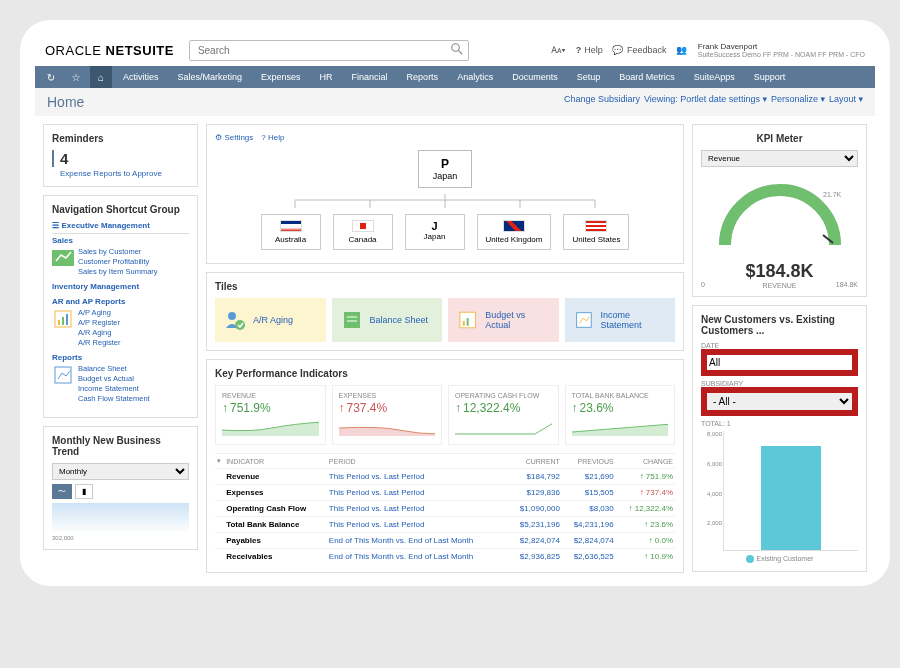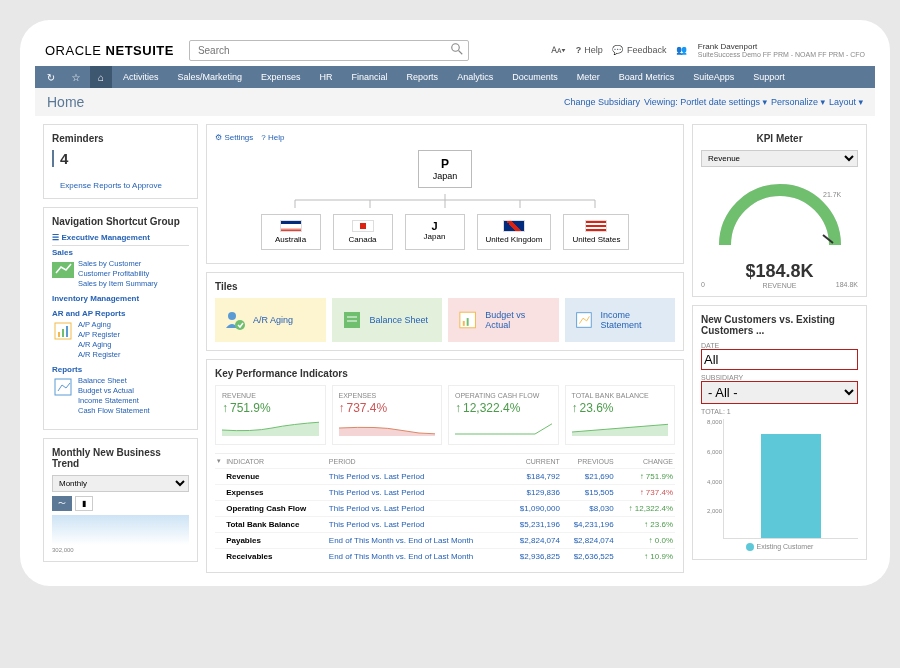--- a/index.html
+++ b/index.html
@@ -13,33 +13,33 @@
 .search-icon{position:absolute;right:6px;top:3px;color:#888}
 .toplinks{display:flex;align-items:center;gap:10px;margin-left:auto;font-size:9px;color:#555}
 .toplinks .hlp{display:flex;align-items:center;gap:3px}
 .userbox{font-size:8px;text-align:left;line-height:1.2}
 .userbox .un{color:#333}
 .userbox .sub{color:#888;font-size:7px}
 .menubar{background:#5b7897;display:flex;align-items:center;padding:0 5px;gap:3px}
 .menubar .mbicon{color:#fff;width:22px;height:22px;display:flex;align-items:center;justify-content:center}
 .menubar .mbicon.ac{background:#3e5770}
 .menubar a{color:#fff;font-size:9px;padding:6px 8px;text-decoration:none}
-.breadcrumb{display:flex;align-items:center;justify-content:space-between;padding:6px 12px;background:#f4f4f4}
+.breadcrumb{display:flex;align-items:flex-start;justify-content:space-between;padding:6px 12px;background:#f4f4f4}
 .breadcrumb h1{font-size:14px;color:#5b7897;font-weight:400}
 .bclinks{display:flex;gap:4px;font-size:9px;color:#2662b5}
 .bclinks span{cursor:pointer}
 .main{display:flex;gap:8px;padding:8px}
 .col{display:flex;flex-direction:column;gap:8px}
 .col.left{flex:0 0 155px}
 .col.mid{flex:1}
 .col.right{flex:0 0 175px}
 .panel{border:1px solid #ddd;background:#fff;padding:8px}
 .panel h3{font-size:10px;font-weight:700;color:#333;margin-bottom:6px}
 .reminders .ct{font-size:15px;font-weight:700;color:#333;border-left:2px solid #5b7897;padding-left:6px}
-.reminders a{font-size:8px;color:#2662b5;display:block;margin-top:14px;margin-left:8px}
+.reminders a{font-size:8px;color:#2662b5;display:block;margin-top:2px;margin-left:8px}
 .navgrp .grp{margin-bottom:6px}
 .navgrp .grphead{font-size:8px;color:#2662b5;font-weight:700;margin-bottom:2px}
 .navgrp .grphead.top{border-bottom:1px solid #ddd;padding-bottom:3px}
 .navgrp .items{display:flex;gap:4px;align-items:flex-start}
 .navgrp .icn{width:22px;height:22px;flex-shrink:0;display:flex;align-items:center;justify-content:center}
 .navgrp .lnks{font-size:7.5px;color:#2662b5;line-height:1.3}
 .navgrp .lnks div{cursor:pointer}
 .subsnav{min-height:140px}
 .subsnav .tools{font-size:8px;color:#2662b5;display:flex;gap:8px;margin-bottom:8px}
 .tree{display:flex;flex-direction:column;align-items:center;gap:6px}
@@ -72,21 +72,21 @@
 .kpitable .chg{text-align:right}
 .kpitable .chg.up{color:#4a9b4a}
 .kpitable .chg.dn{color:#c55}
 .gauge{text-align:center}
 .gauge svg{margin:4px 0}
 .gauge .val{font-size:18px;font-weight:700;color:#333}
 .gauge .lbl{font-size:7px;color:#888;text-transform:uppercase}
 .gauge .ticks{display:flex;justify-content:space-between;font-size:7px;color:#888;margin-top:-8px}
 .newcust .fld{margin-bottom:4px}
 .newcust .fld label{font-size:7px;color:#888;display:block}
-.newcust select,.newcust input{width:100%;font-size:13px;padding:2px;border:1px solid #b91c1c}
+.newcust select,.newcust input{width:100%;font-size:10px;padding:2px;border:6px solid #b91c1c}
 .newcust .tot{font-size:7px;color:#888;margin:4px 0}
 .barchart{height:120px;display:flex;align-items:flex-end;justify-content:center;border-left:1px solid #ddd;border-bottom:1px solid #ddd;position:relative;padding:0 20px}
 .barchart .bar{width:60px;background:#5dc8d8}
 .barchart .ylabels{position:absolute;left:-22px;top:0;bottom:0;display:flex;flex-direction:column;justify-content:space-between;font-size:6px;color:#888;text-align:right;width:20px}
 .legend{font-size:7px;color:#888;text-align:center;margin-top:4px}
 .legend .sw{display:inline-block;width:8px;height:8px;background:#5dc8d8;border-radius:50%;margin-right:3px;vertical-align:middle}
 .trend{}
 .trend select{width:100%;font-size:8px;padding:2px;border:1px solid #ccc;margin-bottom:4px}
 .trend .tchart{height:30px;background:linear-gradient(180deg,#cde3f5,#fff);position:relative}
 .trend .tmeta{font-size:6px;color:#888;margin-top:2px}
@@ -127,21 +127,21 @@
    <div class="mbicon">☆</div>
    <div class="mbicon ac">⌂</div>
    <a>Activities</a>
    <a>Sales/Marketing</a>
    <a>Expenses</a>
    <a>HR</a>
    <a>Financial</a>
    <a>Reports</a>
    <a>Analytics</a>
    <a>Documents</a>
-   <a>Meter</a>
+   <a>Setup</a>
    <a>Board Metrics</a>
    <a>SuiteApps</a>
    <a>Support</a>
  </div>
 
  <div class="breadcrumb">
    <h1>Home</h1>
    <div class="bclinks">
      <span>Change Subsidiary</span>
      <span>Viewing: Portlet date settings ▾</span>

